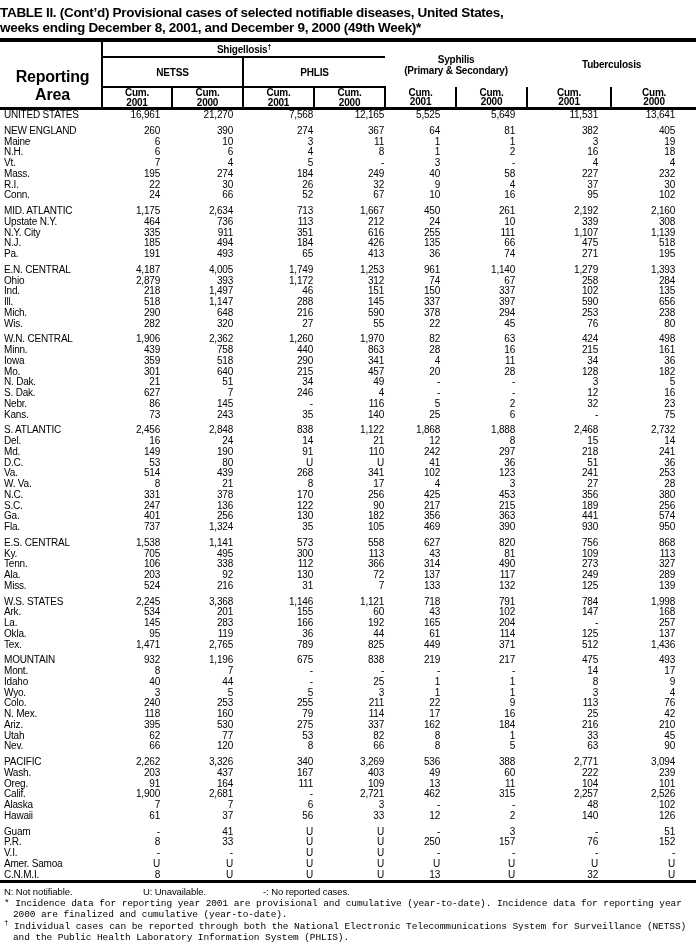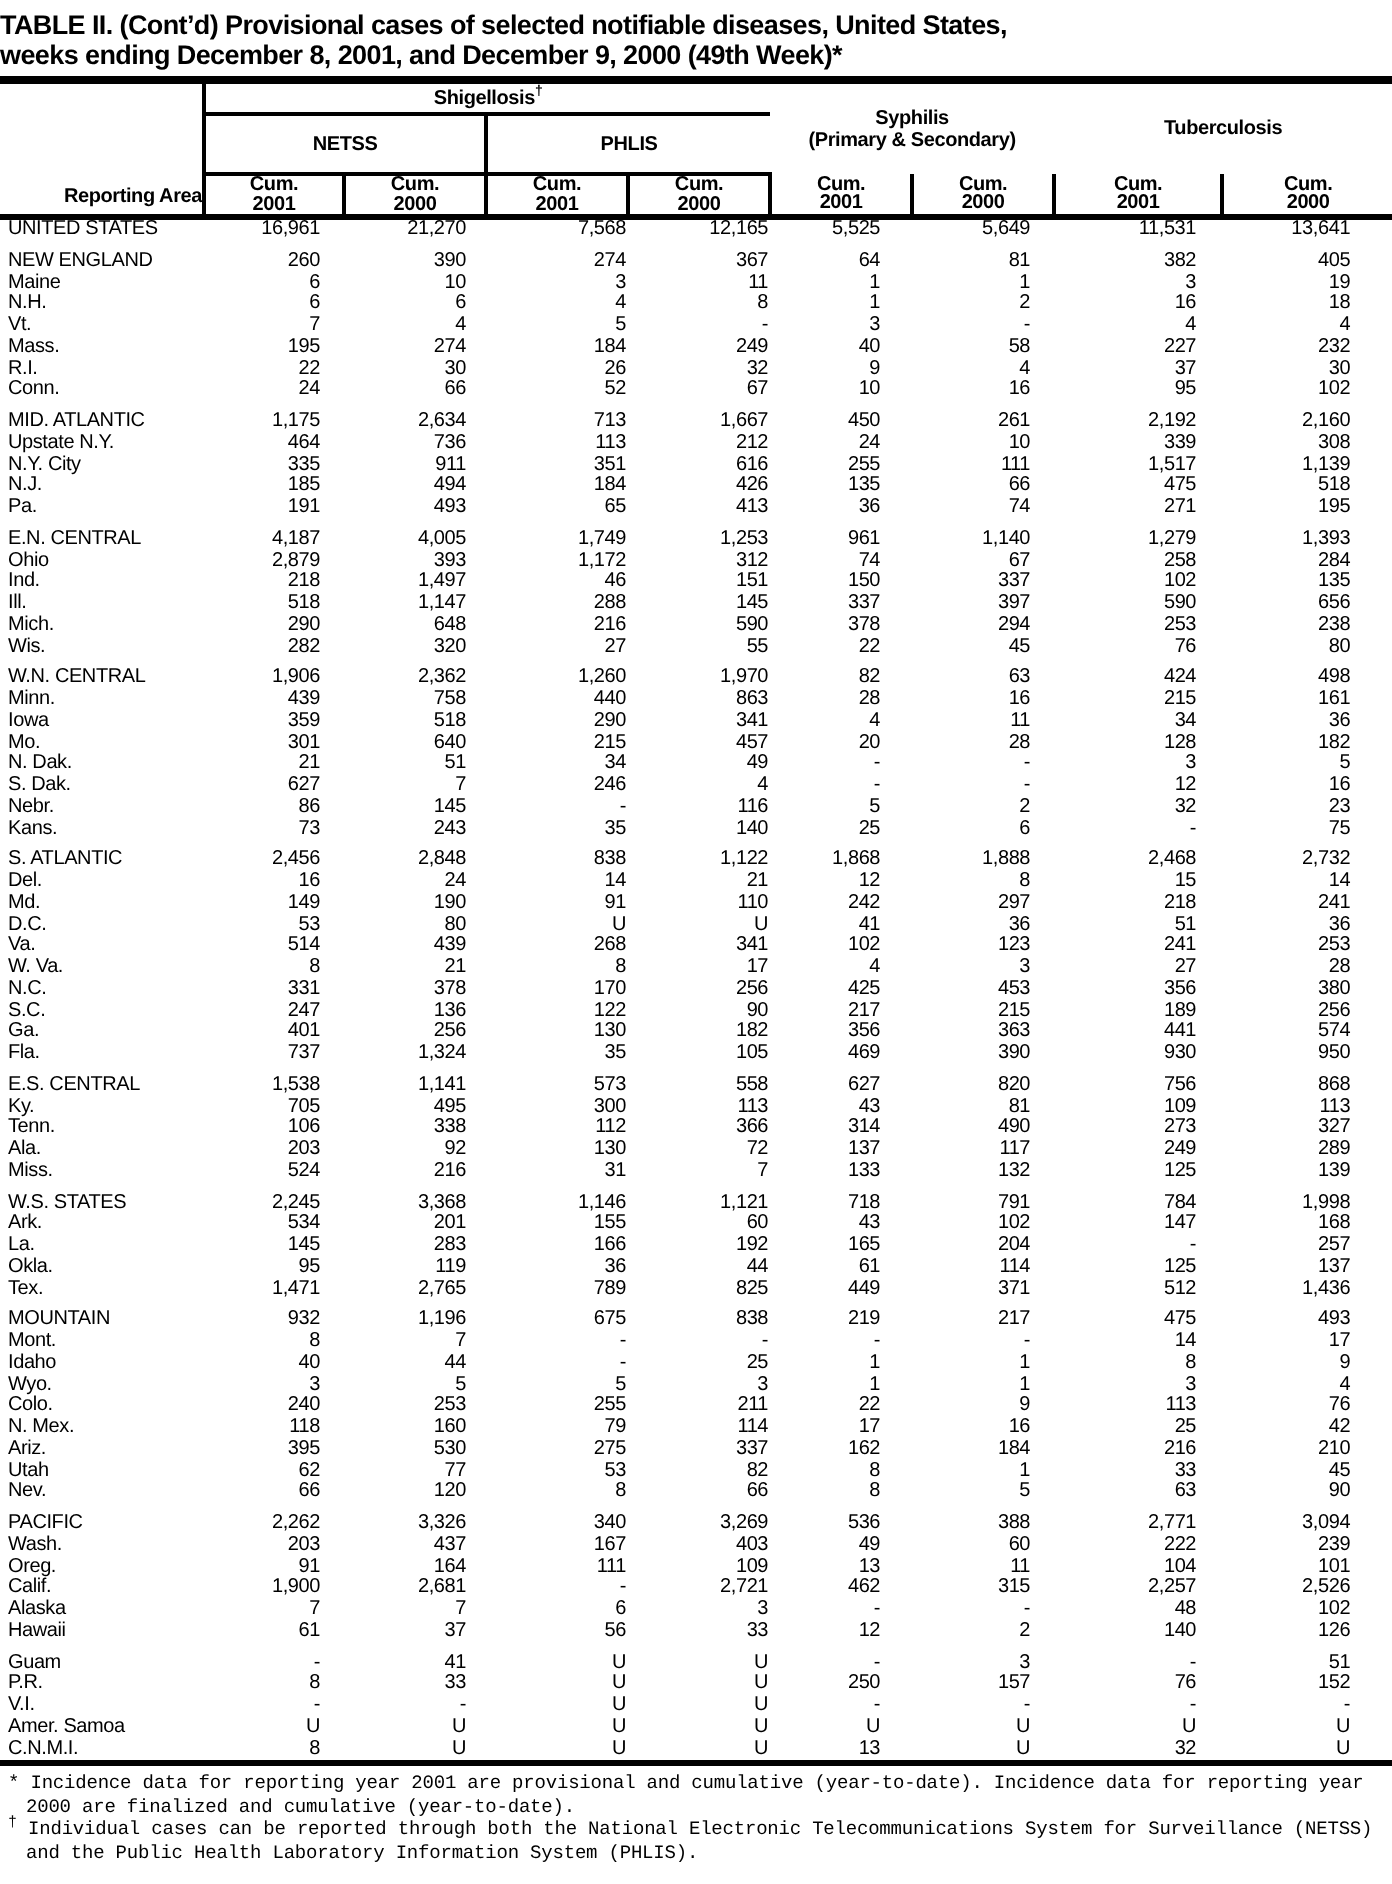--- a/index.html
+++ b/index.html
@@ -20,22 +20,22 @@
   }
 
   
   table.main {
     width: 696px; border-collapse: collapse; table-layout: fixed;
     border-top: 4px solid #000; border-bottom: 3px solid #000;
   }
   thead { border-bottom: 3px solid #000; }
   th { font-weight: bold; font-size: 10px; padding: 0; letter-spacing: -0.2px; }
   th.area-head {
-    text-align: right; vertical-align: bottom;
-    padding: 0 0 3px 4px; font-size: 10px;
+    text-align: center; vertical-align: bottom;
+    padding: 0 0 3px 4px; font-size: 16px;
     border-right: 2px solid #000;
   }
   th.grp  { height: 17px; vertical-align: middle; }
   th.grp.bl, th.sub.bl, th.cum.bl { border-left: 2px solid #000; margin-left: 17px; }
   th.grp.bb, th.sub.bb { border-bottom: 2px solid #000; }
   th.grp2 { vertical-align: middle; line-height: 11px; }
   th.sub  { height: 30px; vertical-align: middle; }
   th.cum  { height: 20px; vertical-align: middle; font-size: 10px; line-height: 9.5px; }
   th.cum div { line-height: 9.5px; }
   sup.dag { font-size: 7px; vertical-align: super; line-height: 0; }
@@ -251,21 +251,21 @@
           <td class="num c8">308</td>
         </tr>
         <tr>
           <td class="area">N.Y. City</td>
           <td class="num c1">335</td>
           <td class="num c2">911</td>
           <td class="num c3">351</td>
           <td class="num c4">616</td>
           <td class="num c5">255</td>
           <td class="num c6">111</td>
-          <td class="num c7">1,517</td>
+          <td class="num c7">1,107</td>
           <td class="num c8">1,139</td>
         </tr>
         <tr>
           <td class="area">N.J.</td>
           <td class="num c1">185</td>
           <td class="num c2">494</td>
           <td class="num c3">184</td>
           <td class="num c4">426</td>
           <td class="num c5">135</td>
           <td class="num c6">66</td>
@@ -898,17 +898,20 @@
           <td class="num c4">U</td>
           <td class="num c5">13</td>
           <td class="num c6">U</td>
           <td class="num c7">32</td>
           <td class="num c8">U</td>
         </tr>
       </tbody>
   </table>
 
   <div class="footnotes">
+    <div class="legend">
+      <span class="l1">N: Not notifiable.</span><span class="l2">U: Unavailable.</span><span class="l3">-: No reported cases.</span>
+    </div>
     <p class="note"><span class="mark">*</span> <span>Incidence data for reporting year 2001 are provisional and cumulative (year-to-date). Incidence data for reporting year 2000 are finalized and cumulative (year-to-date).</span></p>
     <p class="note"><sup class="mark">†</sup> <span>Individual cases can be reported through both the National Electronic Telecommunications System for Surveillance (NETSS) and the Public Health Laboratory Information System (PHLIS).</span></p>
   </div>
 
 </div>
 
 </body></html>

